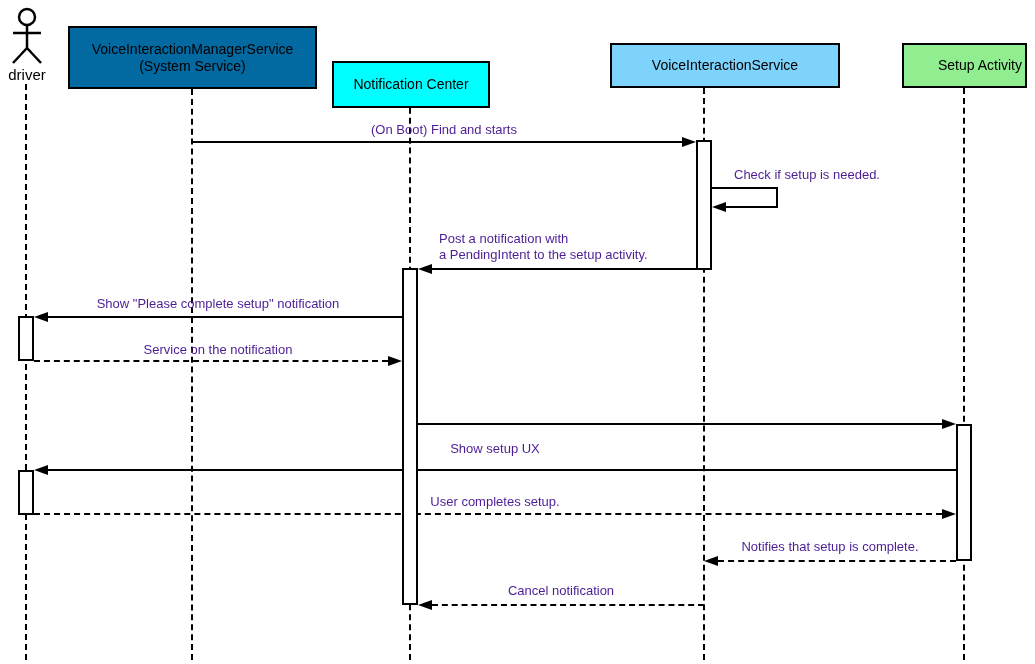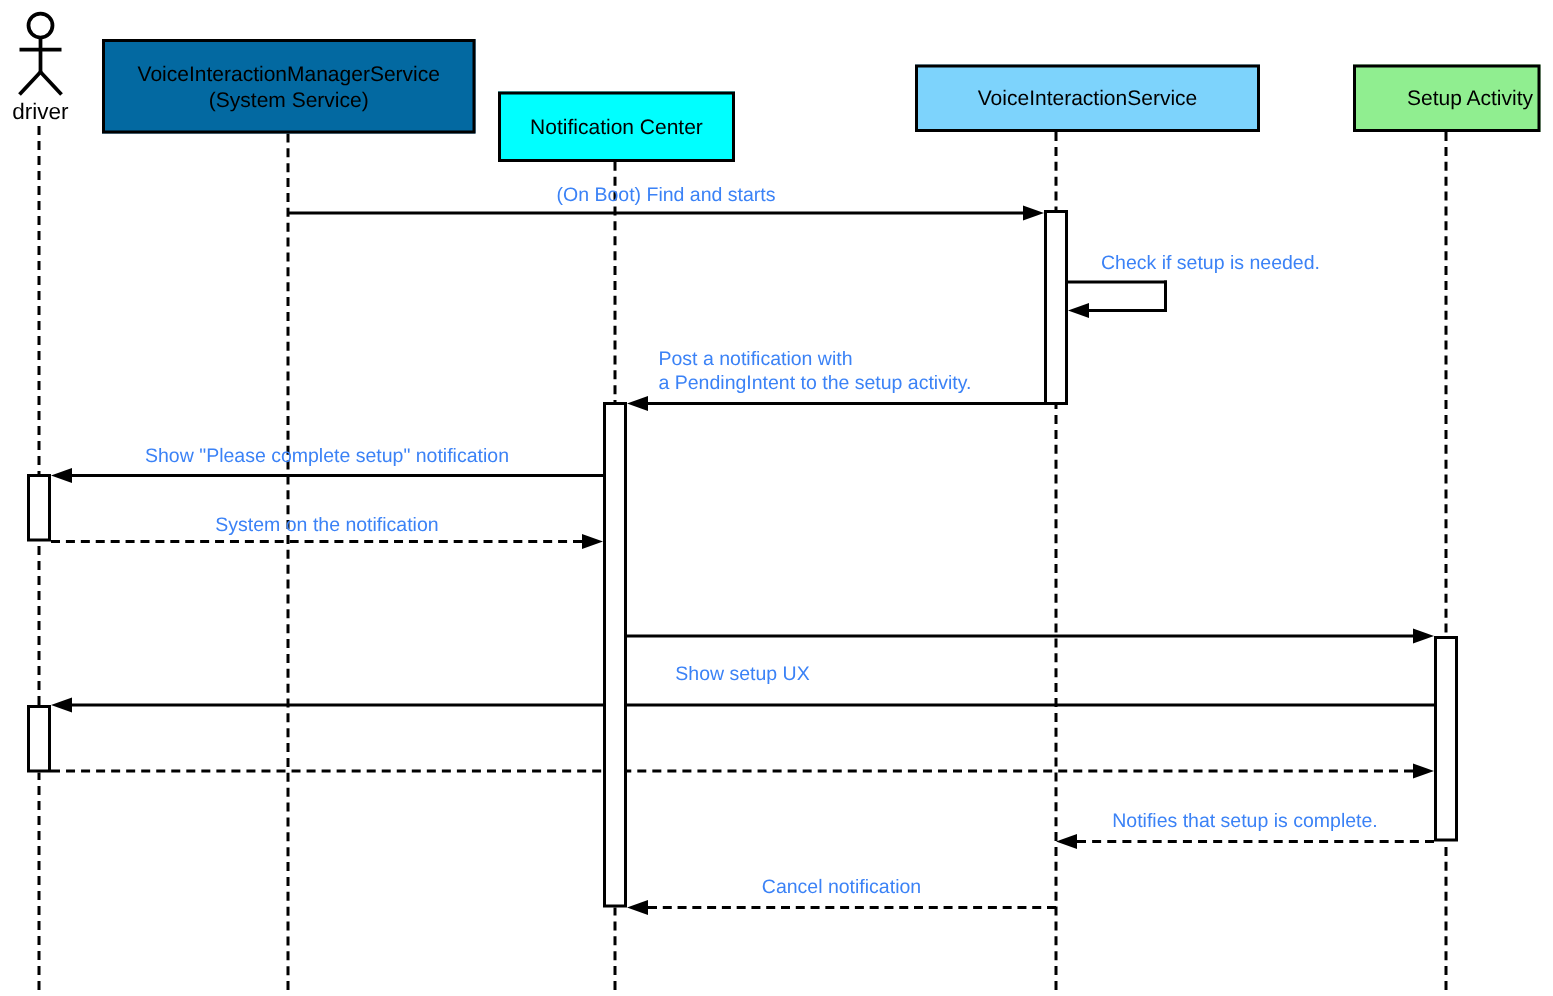--- a/index.html
+++ b/index.html
@@ -10,21 +10,21 @@
         font-size:14px;color:#000;white-space:pre-line;line-height:17px;}
   .lifeline{position:absolute;width:0;border-left:2px dashed #000;}
   .act{position:absolute;width:16px;box-sizing:border-box;border:2px solid #000;background:#fff;z-index:3;}
   .mline{position:absolute;height:0;border-top:2px solid #000;z-index:2;}
   .mline.dashed{border-top-style:dashed;}
   .vline{position:absolute;width:0;border-left:2px solid #000;z-index:2;}
   .ah{position:absolute;width:0;height:0;border-top:5px solid transparent;
       border-bottom:5px solid transparent;z-index:4;}
   .ah.r{border-left:14px solid #000;}
   .ah.l{border-right:14px solid #000;}
-  .mlabel{position:absolute;font-size:13px;line-height:16px;color:#3b82f6;
+  .mlabel{position:absolute;font-size:13px;line-height:16px;color:#4c1d95;
           white-space:pre-line;z-index:5;}
   .mlabel.ctr{text-align:center;}
   .actor-label{position:absolute;font-size:15px;color:#000;text-align:center;z-index:5;}
   .actor-svg{position:absolute;z-index:2;}
 </style>
 </head>
 <body>
 
 <div id="canvas">
 
@@ -69,31 +69,32 @@
   <div class="ah l" style="left:418px;top:264px;"></div>
   <div class="mlabel" style="left:439px;top:231px;">Post a notification with
 a PendingIntent to the setup activity.</div>
 
   <div class="mline" style="left:48px;top:316px;width:354px;"></div>
   <div class="ah l" style="left:34px;top:312px;"></div>
   <div class="mlabel ctr" style="left:34px;top:296px;width:368px;">Show "Please complete setup" notification</div>
 
   <div class="mline dashed" style="left:34px;top:360px;width:354px;"></div>
   <div class="ah r" style="left:388px;top:356px;"></div>
-  <div class="mlabel ctr" style="left:34px;top:342px;width:368px;">System on the notification</div>
+  <div class="mlabel ctr" style="left:34px;top:342px;width:368px;">Service on the notification</div>
 
   <div class="mline" style="left:418px;top:423px;width:524px;"></div>
   <div class="ah r" style="left:942px;top:419px;"></div>
 
   <div class="mline" style="left:48px;top:469px;width:908px;"></div>
   <div class="ah l" style="left:34px;top:465px;"></div>
   <div class="mlabel ctr" style="left:34px;top:441px;width:922px;">Show setup UX</div>
 
   <div class="mline dashed" style="left:34px;top:513px;width:908px;"></div>
   <div class="ah r" style="left:942px;top:509px;"></div>
+  <div class="mlabel ctr" style="left:34px;top:494px;width:922px;">User completes setup.</div>
 
   <div class="mline dashed" style="left:718px;top:560px;width:238px;"></div>
   <div class="ah l" style="left:704px;top:556px;"></div>
   <div class="mlabel ctr" style="left:704px;top:539px;width:252px;white-space:nowrap;">Notifies that setup is complete.</div>
 
   <div class="mline dashed" style="left:432px;top:604px;width:272px;"></div>
   <div class="ah l" style="left:418px;top:600px;"></div>
   <div class="mlabel ctr" style="left:418px;top:583px;width:286px;">Cancel notification</div>
 
 </div>

